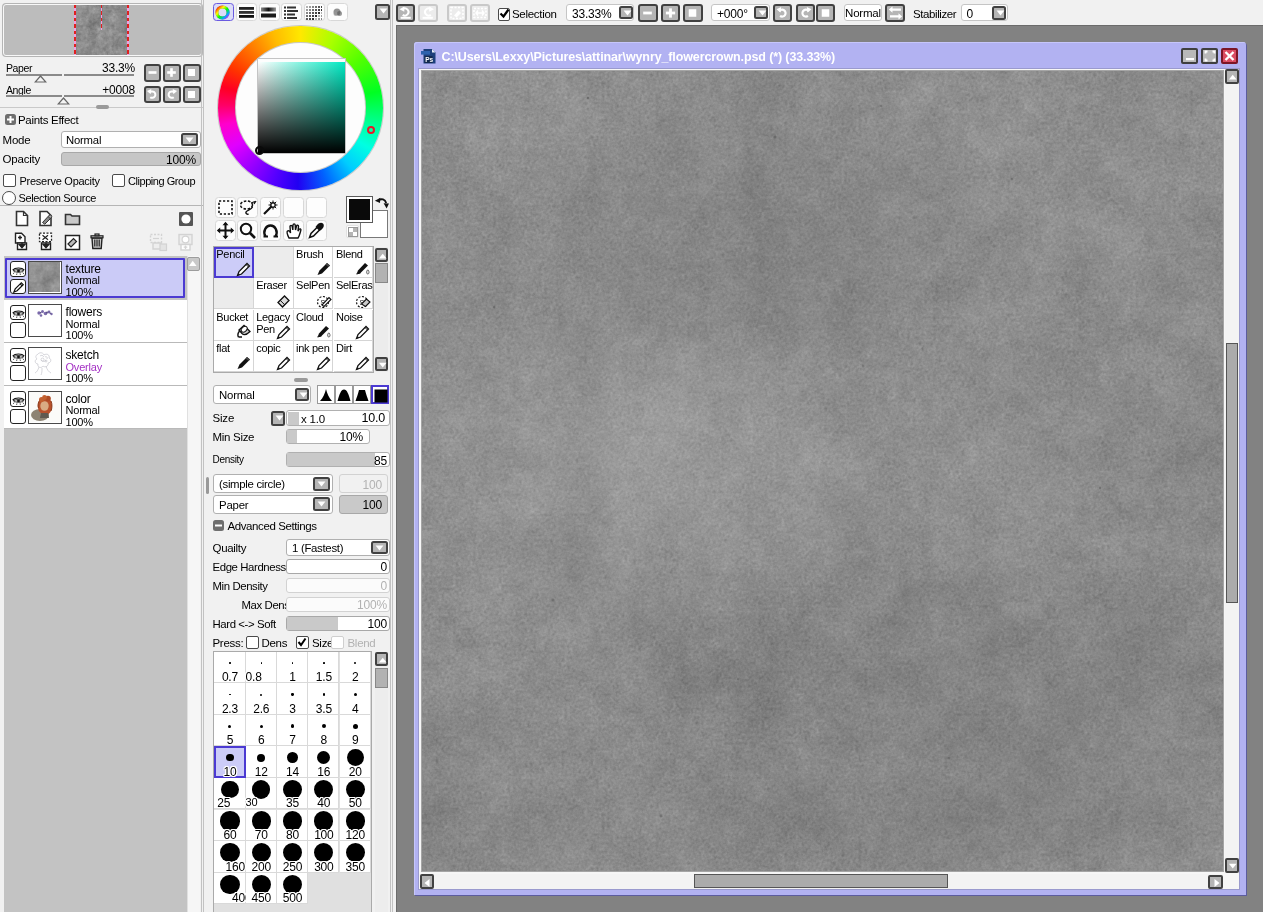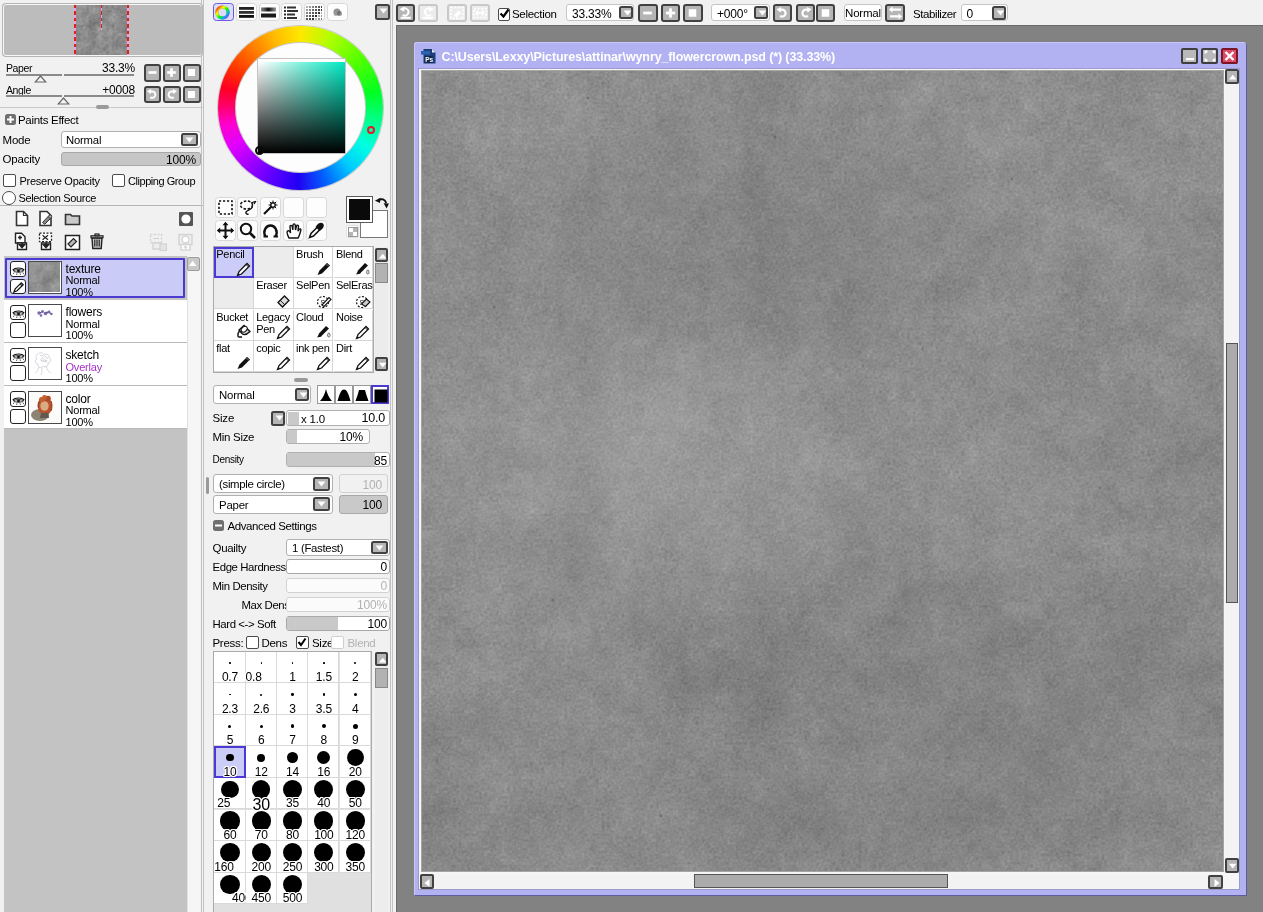--- a/index.html
+++ b/index.html
@@ -759,21 +759,21 @@
 <div class="abs" style="left:317.35px;top:751.3px;width:13px;height:13px;border-radius:50%;background:#000;"></div>
 <div class="lbl" style="left:308.20000000000005px;top:764.8px;width:31.3px;text-align:center;font-size:12px;text-shadow:-1px 0 0 #fff,1px 0 0 #fff,0 -1px 0 #fff,0 1px 0 #fff,-1px -1px 0 #fff,1px 1px 0 #fff,1px -1px 0 #fff,-1px 1px 0 #fff;">16</div>
 <div class="abs" style="left:339.5px;top:746.3px;width:31.3px;height:31.6px;background:#fff;border-right:1px solid #d9d9d9;border-bottom:1px solid #d9d9d9;"></div>
 <div class="abs" style="left:346.75px;top:749.4px;width:16.8px;height:16.8px;border-radius:50%;background:#000;"></div>
 <div class="lbl" style="left:339.5px;top:764.8px;width:31.3px;text-align:center;font-size:12px;text-shadow:-1px 0 0 #fff,1px 0 0 #fff,0 -1px 0 #fff,0 1px 0 #fff,-1px -1px 0 #fff,1px 1px 0 #fff,1px -1px 0 #fff,-1px 1px 0 #fff;">20</div>
 <div class="abs" style="left:214.3px;top:777.9px;width:31.3px;height:31.6px;background:#fff;border-right:1px solid #d9d9d9;border-bottom:1px solid #d9d9d9;"></div>
 <div class="abs" style="left:221.05px;top:780.5px;width:17.8px;height:17.8px;border-radius:50%;background:#000;"></div>
 <div class="lbl" style="left:214.3px;top:796.4px;width:19px;text-align:center;font-size:12px;text-shadow:-1px 0 0 #fff,1px 0 0 #fff,0 -1px 0 #fff,0 1px 0 #fff,-1px -1px 0 #fff,1px 1px 0 #fff,1px -1px 0 #fff,-1px 1px 0 #fff;">25</div>
 <div class="abs" style="left:245.60000000000002px;top:777.9px;width:31.3px;height:31.6px;background:#fff;border-right:1px solid #d9d9d9;border-bottom:1px solid #d9d9d9;"></div>
 <div class="abs" style="left:252.05px;top:780.1999999999999px;width:18.4px;height:18.4px;border-radius:50%;background:#000;"></div>
-<div class="lbl" style="left:245.60000000000002px;top:796.4px;width:31.3px;text-align:center;font-size:16px;text-shadow:-1px 0 0 #fff,1px 0 0 #fff,0 -1px 0 #fff,0 1px 0 #fff,-1px -1px 0 #fff,1px 1px 0 #fff,1px -1px 0 #fff,-1px 1px 0 #fff;">30</div>
+<div class="lbl" style="left:245.60000000000002px;top:796.4px;width:31.3px;text-align:left;font-size:11px;text-shadow:-1px 0 0 #fff,1px 0 0 #fff,0 -1px 0 #fff,0 1px 0 #fff,-1px -1px 0 #fff,1px 1px 0 #fff,1px -1px 0 #fff,-1px 1px 0 #fff;">30</div>
 <div class="abs" style="left:276.90000000000003px;top:777.9px;width:31.3px;height:31.6px;background:#fff;border-right:1px solid #d9d9d9;border-bottom:1px solid #d9d9d9;"></div>
 <div class="abs" style="left:283.15000000000003px;top:780.0px;width:18.8px;height:18.8px;border-radius:50%;background:#000;"></div>
 <div class="lbl" style="left:276.90000000000003px;top:796.4px;width:31.3px;text-align:center;font-size:12px;text-shadow:-1px 0 0 #fff,1px 0 0 #fff,0 -1px 0 #fff,0 1px 0 #fff,-1px -1px 0 #fff,1px 1px 0 #fff,1px -1px 0 #fff,-1px 1px 0 #fff;">35</div>
 <div class="abs" style="left:308.20000000000005px;top:777.9px;width:31.3px;height:31.6px;background:#fff;border-right:1px solid #d9d9d9;border-bottom:1px solid #d9d9d9;"></div>
 <div class="abs" style="left:314.25px;top:779.8px;width:19.2px;height:19.2px;border-radius:50%;background:#000;"></div>
 <div class="lbl" style="left:308.20000000000005px;top:796.4px;width:31.3px;text-align:center;font-size:12px;text-shadow:-1px 0 0 #fff,1px 0 0 #fff,0 -1px 0 #fff,0 1px 0 #fff,-1px -1px 0 #fff,1px 1px 0 #fff,1px -1px 0 #fff,-1px 1px 0 #fff;">40</div>
 <div class="abs" style="left:339.5px;top:777.9px;width:31.3px;height:31.6px;background:#fff;border-right:1px solid #d9d9d9;border-bottom:1px solid #d9d9d9;"></div>
 <div class="abs" style="left:345.54999999999995px;top:779.8px;width:19.2px;height:19.2px;border-radius:50%;background:#000;"></div>
 <div class="lbl" style="left:339.5px;top:796.4px;width:31.3px;text-align:center;font-size:12px;text-shadow:-1px 0 0 #fff,1px 0 0 #fff,0 -1px 0 #fff,0 1px 0 #fff,-1px -1px 0 #fff,1px 1px 0 #fff,1px -1px 0 #fff,-1px 1px 0 #fff;">50</div>
 <div class="abs" style="left:214.3px;top:809.5px;width:31.3px;height:31.6px;background:#fff;border-right:1px solid #d9d9d9;border-bottom:1px solid #d9d9d9;"></div>
@@ -786,21 +786,21 @@
 <div class="abs" style="left:282.95px;top:811.4px;width:19.2px;height:19.2px;border-radius:50%;background:#000;"></div>
 <div class="lbl" style="left:276.90000000000003px;top:828.0px;width:31.3px;text-align:center;font-size:12px;text-shadow:-1px 0 0 #fff,1px 0 0 #fff,0 -1px 0 #fff,0 1px 0 #fff,-1px -1px 0 #fff,1px 1px 0 #fff,1px -1px 0 #fff,-1px 1px 0 #fff;">80</div>
 <div class="abs" style="left:308.20000000000005px;top:809.5px;width:31.3px;height:31.6px;background:#fff;border-right:1px solid #d9d9d9;border-bottom:1px solid #d9d9d9;"></div>
 <div class="abs" style="left:314.25px;top:811.4px;width:19.2px;height:19.2px;border-radius:50%;background:#000;"></div>
 <div class="lbl" style="left:308.20000000000005px;top:828.0px;width:31.3px;text-align:center;font-size:12px;text-shadow:-1px 0 0 #fff,1px 0 0 #fff,0 -1px 0 #fff,0 1px 0 #fff,-1px -1px 0 #fff,1px 1px 0 #fff,1px -1px 0 #fff,-1px 1px 0 #fff;">100</div>
 <div class="abs" style="left:339.5px;top:809.5px;width:31.3px;height:31.6px;background:#fff;border-right:1px solid #d9d9d9;border-bottom:1px solid #d9d9d9;"></div>
 <div class="abs" style="left:345.54999999999995px;top:811.4px;width:19.2px;height:19.2px;border-radius:50%;background:#000;"></div>
 <div class="lbl" style="left:339.5px;top:828.0px;width:31.3px;text-align:center;font-size:12px;text-shadow:-1px 0 0 #fff,1px 0 0 #fff,0 -1px 0 #fff,0 1px 0 #fff,-1px -1px 0 #fff,1px 1px 0 #fff,1px -1px 0 #fff,-1px 1px 0 #fff;">120</div>
 <div class="abs" style="left:214.3px;top:841.1px;width:31.3px;height:31.6px;background:#fff;border-right:1px solid #d9d9d9;border-bottom:1px solid #d9d9d9;"></div>
 <div class="abs" style="left:220.35000000000002px;top:843.0px;width:19.2px;height:19.2px;border-radius:50%;background:#000;"></div>
-<div class="lbl" style="left:214.3px;top:859.6px;width:42px;text-align:left;font-size:12px;text-shadow:-1px 0 0 #fff,1px 0 0 #fff,0 -1px 0 #fff,0 1px 0 #fff,-1px -1px 0 #fff,1px 1px 0 #fff,1px -1px 0 #fff,-1px 1px 0 #fff;">160</div>
+<div class="lbl" style="left:214.3px;top:859.6px;width:42px;text-align:center;font-size:12px;text-shadow:-1px 0 0 #fff,1px 0 0 #fff,0 -1px 0 #fff,0 1px 0 #fff,-1px -1px 0 #fff,1px 1px 0 #fff,1px -1px 0 #fff,-1px 1px 0 #fff;">160</div>
 <div class="abs" style="left:245.60000000000002px;top:841.1px;width:31.3px;height:31.6px;background:#fff;border-right:1px solid #d9d9d9;border-bottom:1px solid #d9d9d9;"></div>
 <div class="abs" style="left:251.65px;top:843.0px;width:19.2px;height:19.2px;border-radius:50%;background:#000;"></div>
 <div class="lbl" style="left:245.60000000000002px;top:859.6px;width:31.3px;text-align:center;font-size:12px;text-shadow:-1px 0 0 #fff,1px 0 0 #fff,0 -1px 0 #fff,0 1px 0 #fff,-1px -1px 0 #fff,1px 1px 0 #fff,1px -1px 0 #fff,-1px 1px 0 #fff;">200</div>
 <div class="abs" style="left:276.90000000000003px;top:841.1px;width:31.3px;height:31.6px;background:#fff;border-right:1px solid #d9d9d9;border-bottom:1px solid #d9d9d9;"></div>
 <div class="abs" style="left:282.95px;top:843.0px;width:19.2px;height:19.2px;border-radius:50%;background:#000;"></div>
 <div class="lbl" style="left:276.90000000000003px;top:859.6px;width:31.3px;text-align:center;font-size:12px;text-shadow:-1px 0 0 #fff,1px 0 0 #fff,0 -1px 0 #fff,0 1px 0 #fff,-1px -1px 0 #fff,1px 1px 0 #fff,1px -1px 0 #fff,-1px 1px 0 #fff;">250</div>
 <div class="abs" style="left:308.20000000000005px;top:841.1px;width:31.3px;height:31.6px;background:#fff;border-right:1px solid #d9d9d9;border-bottom:1px solid #d9d9d9;"></div>
 <div class="abs" style="left:314.25px;top:843.0px;width:19.2px;height:19.2px;border-radius:50%;background:#000;"></div>
 <div class="lbl" style="left:308.20000000000005px;top:859.6px;width:31.3px;text-align:center;font-size:12px;text-shadow:-1px 0 0 #fff,1px 0 0 #fff,0 -1px 0 #fff,0 1px 0 #fff,-1px -1px 0 #fff,1px 1px 0 #fff,1px -1px 0 #fff,-1px 1px 0 #fff;">300</div>
 <div class="abs" style="left:339.5px;top:841.1px;width:31.3px;height:31.6px;background:#fff;border-right:1px solid #d9d9d9;border-bottom:1px solid #d9d9d9;"></div>

